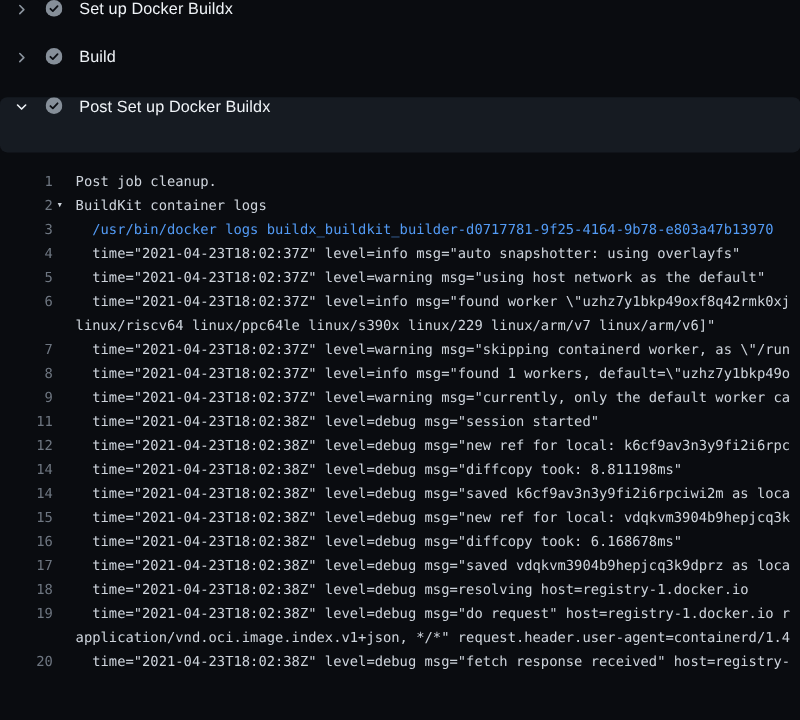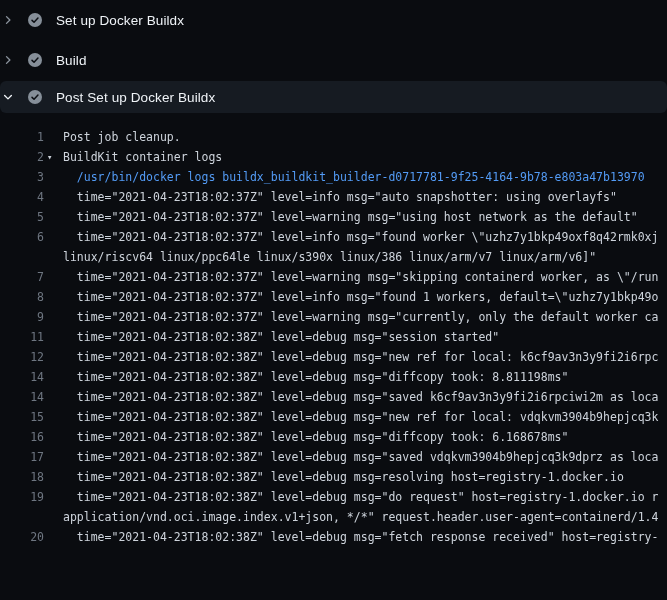--- a/index.html
+++ b/index.html
@@ -4,25 +4,26 @@
 <style>
   * { margin:0; padding:0; box-sizing:border-box; }
   html,body { width:667px; height:600px; overflow:hidden; }
   body {
     background:#0a0c10;
     font-family:"Liberation Sans", sans-serif;
   }
   .step-row {
     height:40px;
     display:flex;
-    align-items:center;
+    align-items:flex-start;
+    padding-left:10px;
     cursor:pointer;
   }
   .step-row.expanded {
-    height:32px;
+    height:46px;
     margin-top:1px;
     background:#161b22;
     border-radius:6px;
   }
   .chev {
     width:16px; height:16px;
     display:flex; align-items:center; justify-content:center;
     flex:none;
   }
   .check {
@@ -128,21 +129,21 @@
       <div class="log-row text">
         <span class="log-num">4</span>
         <div class="log-text"><div>  time="2021-04-23T18:02:37Z" level=info msg="auto snapshotter: using overlayfs"</div></div>
       </div>
       <div class="log-row text">
         <span class="log-num">5</span>
         <div class="log-text"><div>  time="2021-04-23T18:02:37Z" level=warning msg="using host network as the default"</div></div>
       </div>
       <div class="log-row text">
         <span class="log-num">6</span>
-        <div class="log-text"><div>  time="2021-04-23T18:02:37Z" level=info msg="found worker \"uzhz7y1bkp49oxf8q42rmk0xj</div><div class="cont">linux/riscv64 linux/ppc64le linux/s390x linux/386 linux/arm/v7 linux/arm/v6]"</div></div>
+        <div class="log-text"><div>  time="2021-04-23T18:02:37Z" level=info msg="found worker \"uzhz7y1bkp49oxf8q42rmk0xj</div><div class="cont">linux/riscv64 linux/ppc64le linux/s390x linux/229 linux/arm/v7 linux/arm/v6]"</div></div>
       </div>
       <div class="log-row text">
         <span class="log-num">7</span>
         <div class="log-text"><div>  time="2021-04-23T18:02:37Z" level=warning msg="skipping containerd worker, as \"/run</div></div>
       </div>
       <div class="log-row text">
         <span class="log-num">8</span>
         <div class="log-text"><div>  time="2021-04-23T18:02:37Z" level=info msg="found 1 workers, default=\"uzhz7y1bkp49o</div></div>
       </div>
       <div class="log-row text">

